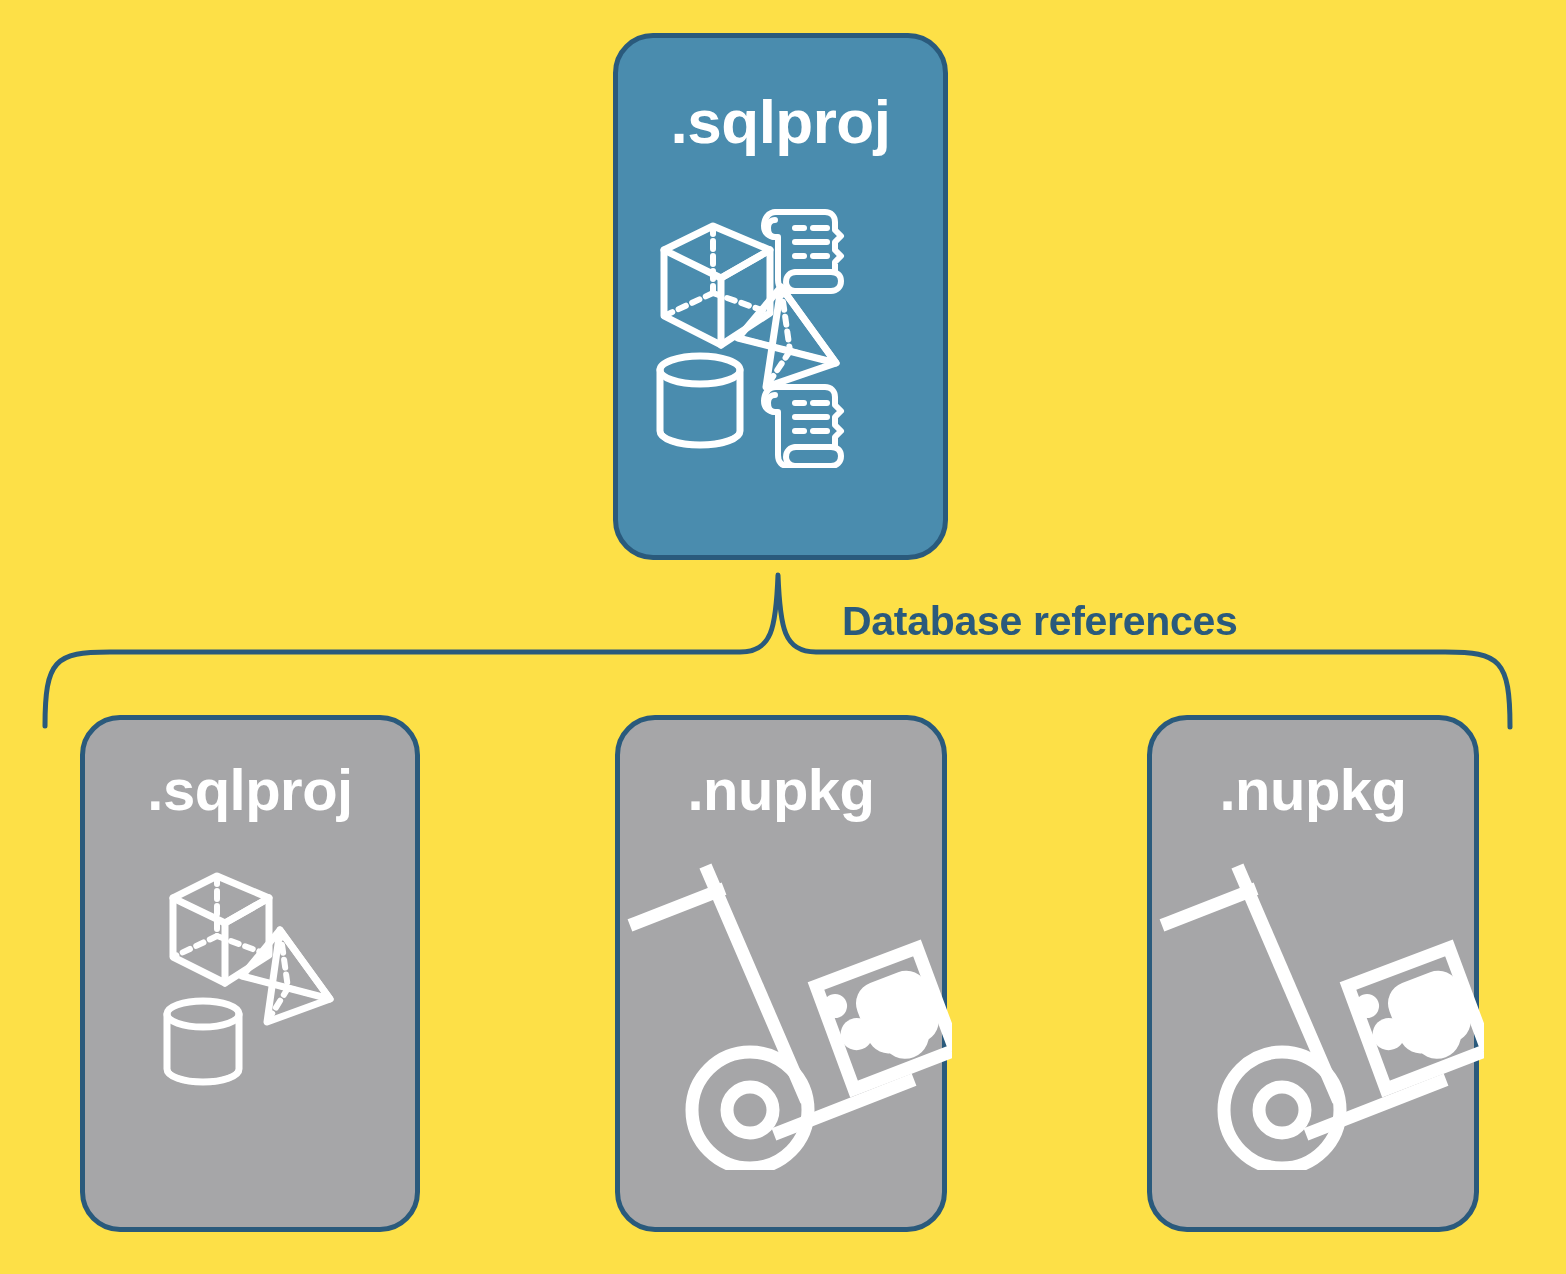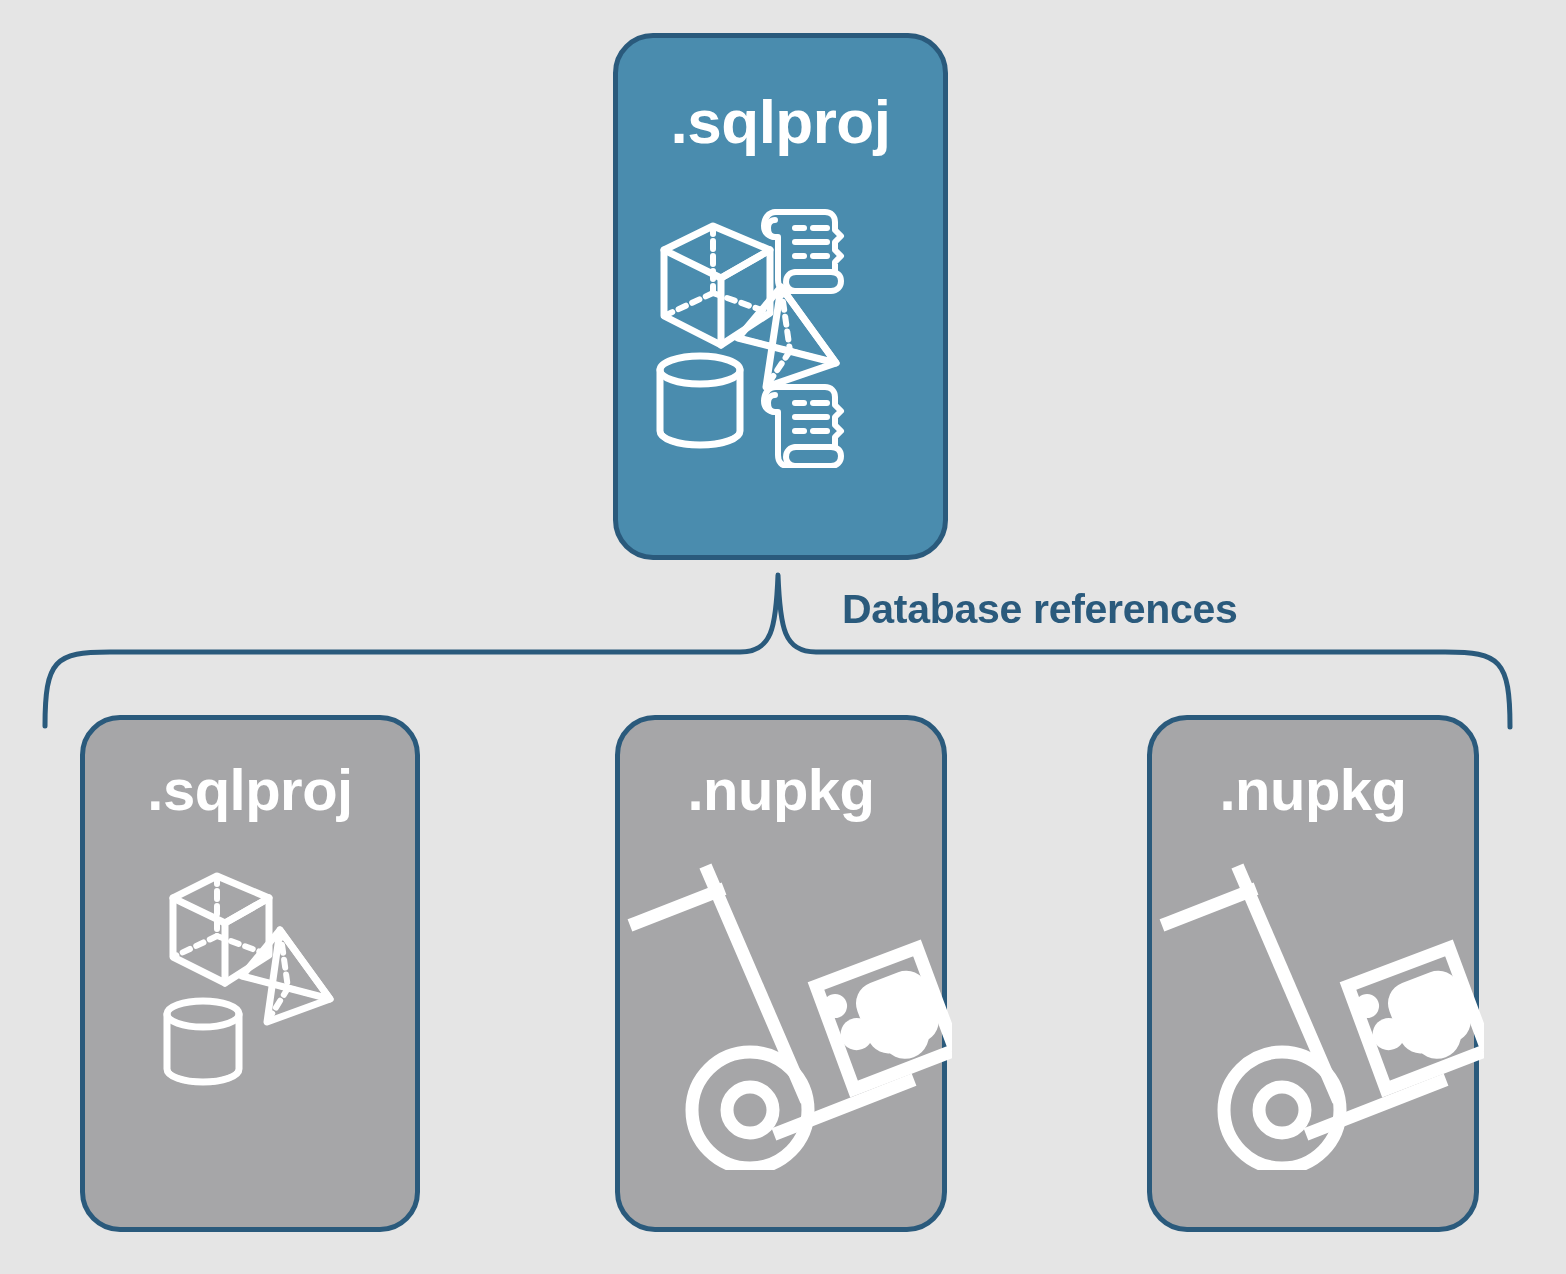--- a/index.html
+++ b/index.html
@@ -4,21 +4,21 @@
 <style>
   html, body {
     margin: 0;
     padding: 0;
     background: #ffffff;
   }
   #stage {
     position: relative;
     width: 1566px;
     height: 1274px;
-    background: #e5e5e5;
+    background: #fde047;
     overflow: hidden;
     font-family: "Liberation Sans", sans-serif;
   }
   .node {
     position: absolute;
     border: 5px solid #2a5a7c;
     border-radius: 40px;
     box-sizing: border-box;
   }
   .node-primary {
@@ -58,20 +58,21 @@
     height: 1274px;
     pointer-events: none;
   }
   .edge-label {
     position: absolute;
     color: #2a5a7c;
     font-weight: bold;
     font-size: 41px;
     white-space: nowrap;
     letter-spacing: -0.3px;
+    margin-top: 12px;
   }
 </style>
 </head>
 <body>
 
 <div id="stage">
 
   <div class="node node-primary node-top" style="left:613px; top:33px; width:335px; height:527px;">
     <div class="node-label">.sqlproj</div>
 

